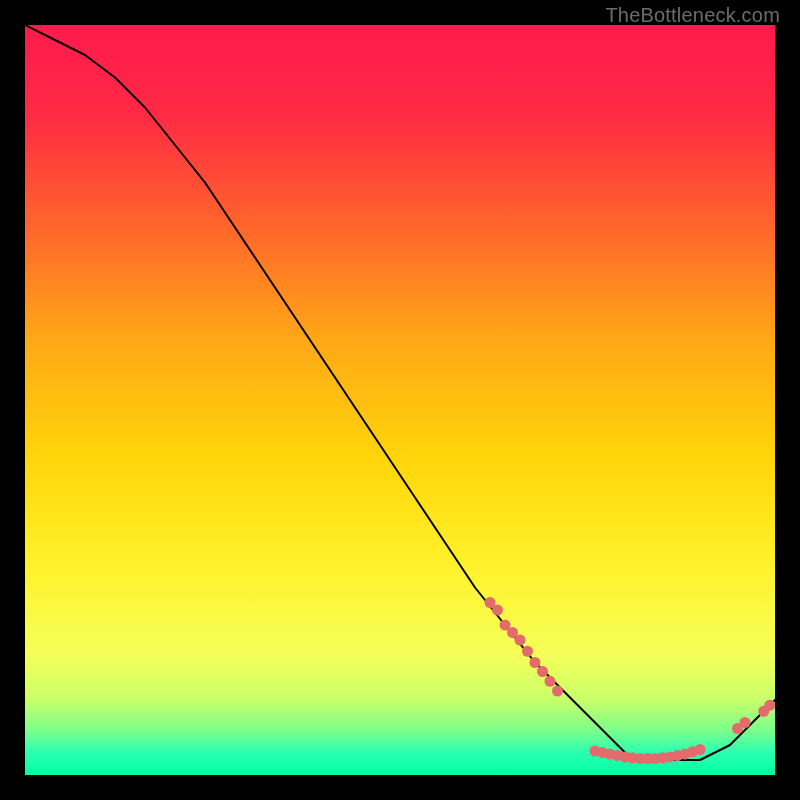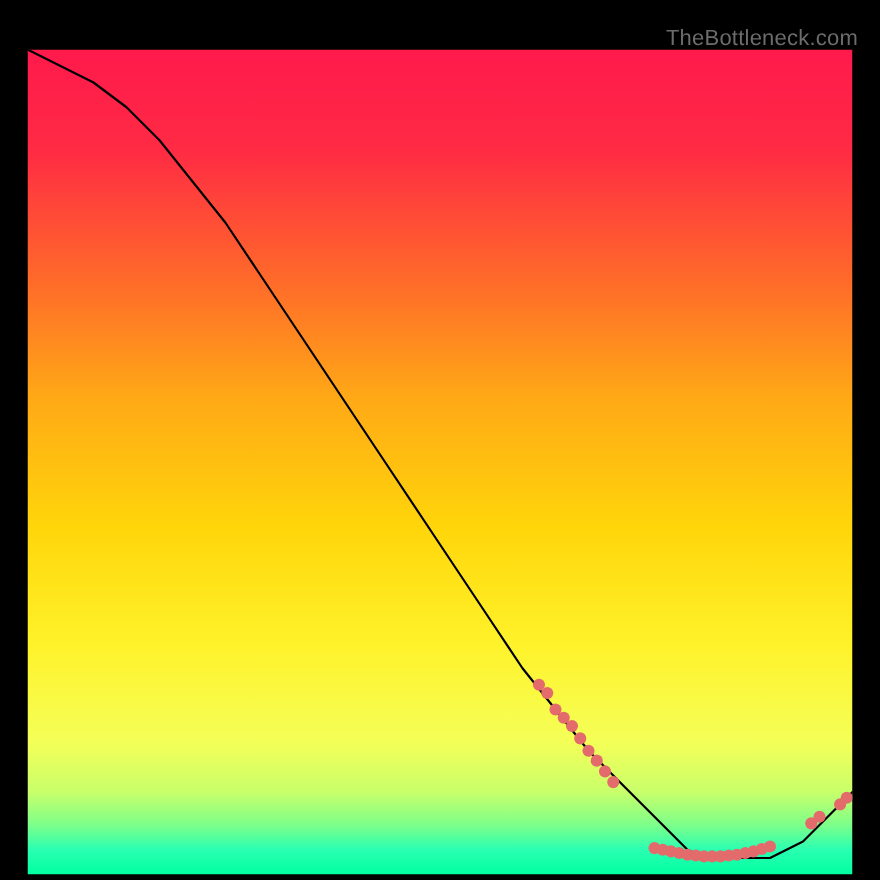--- a/index.html
+++ b/index.html
@@ -9,21 +9,20 @@
     height: 800px;
     background: #000;
     overflow: hidden;
     font-family: Arial, Helvetica, sans-serif;
   }
   .frame {
     width: 800px;
     height: 600px;
     background: #000;
     position: relative;
-    margin-top: 20px;
   }
   .plot {
     position: absolute;
     left: 25px;
     top: 25px;
     width: 750px;
     height: 750px;
   }
   .watermark {
     position: absolute;

